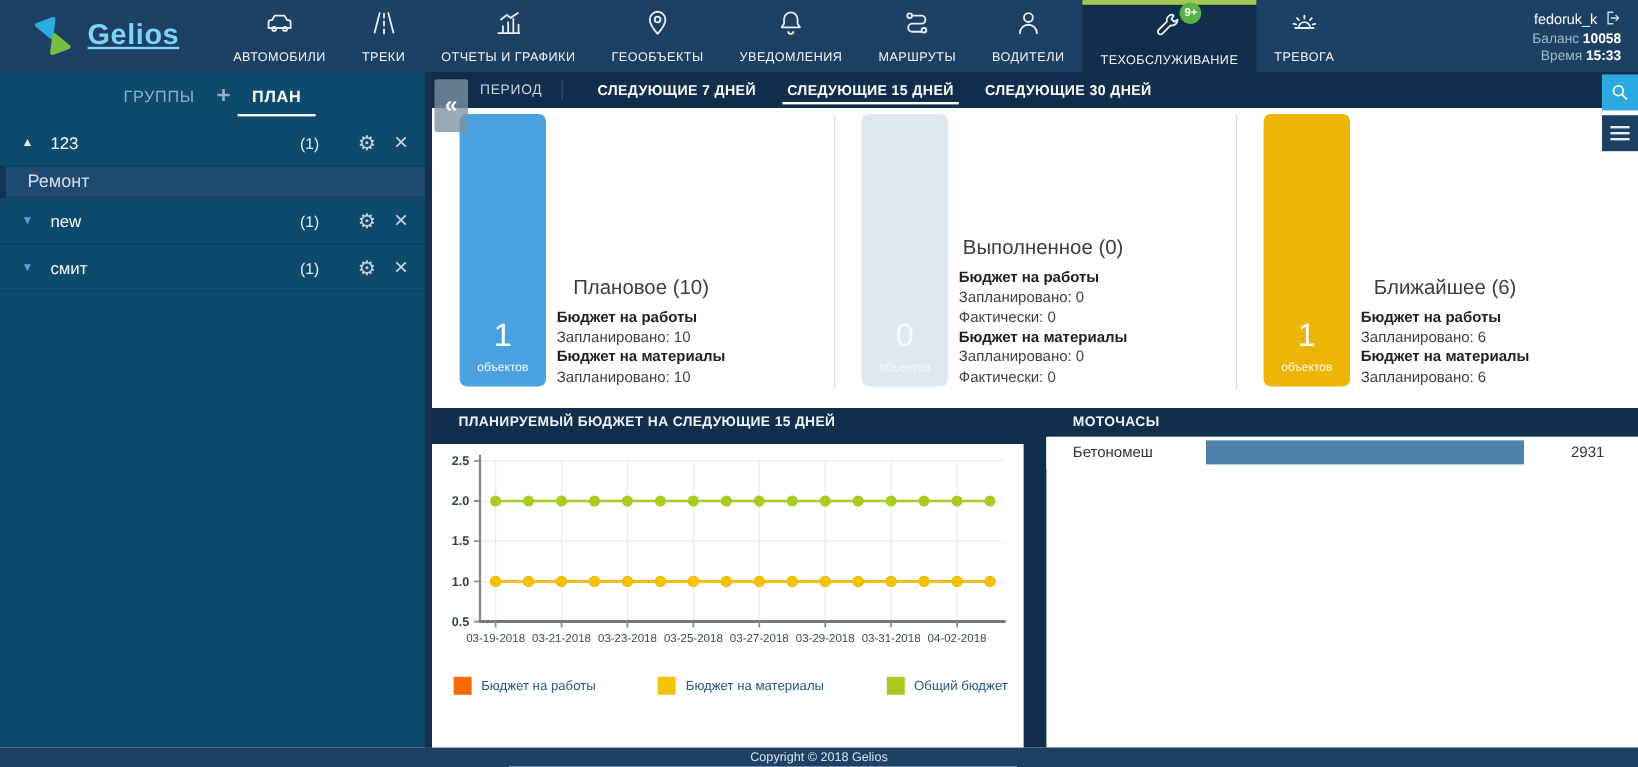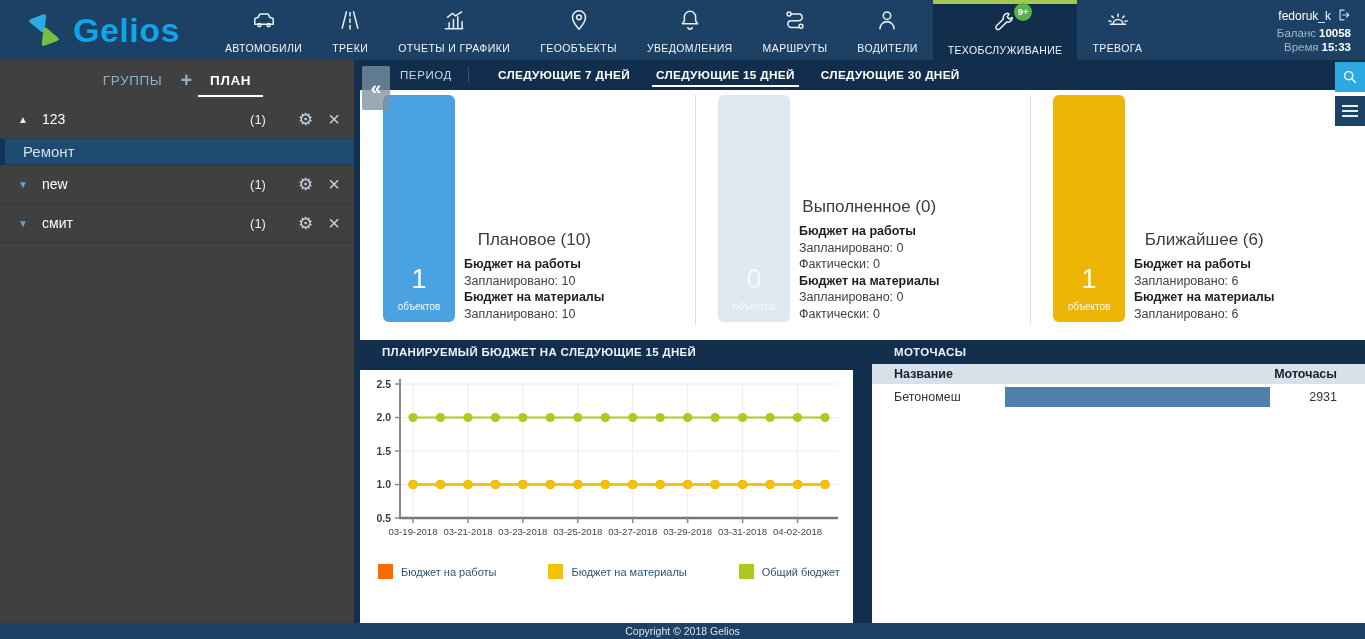--- a/index.html
+++ b/index.html
@@ -4,40 +4,40 @@
 <style>
   * { margin:0; padding:0; box-sizing:border-box; }
   html,body { width:1365px; height:639px; overflow:hidden; background:#fff;
               font-family:"Liberation Sans", sans-serif; }
   #app { position:relative; width:1365px; height:639px; overflow:hidden; }
 
   
   .topnav { position:absolute; left:0; top:0; width:1365px; height:60px;
             background:#1d4164; display:flex; align-items:stretch; z-index:30; }
   .logo { display:flex; align-items:center; gap:9px; padding:0 30px 0 24px; }
-  .logo-text { color:#0ea5e9; font-size:34px; font-weight:bold; letter-spacing:.5px; }
+  .logo-text { color:#7dd3fc; font-size:24px; font-weight:bold; letter-spacing:.5px;text-decoration:underline; }
   .nav-item { position:relative; display:flex; flex-direction:column; align-items:center;
               justify-content:center; gap:5px; padding:0 15px; cursor:pointer; color:#e9eff6; }
   .nav-item svg { width:26px; height:26px; }
   .nav-label { font-size:10.5px; letter-spacing:.4px; color:#f2f6fa; white-space:nowrap; }
   .nav-item.active { background:#112e4d; border-top:4px solid #a5c854; padding-top:0; }
   .icon-wrap { position:relative; }
   .nav-badge { position:absolute; top:-6px; right:-14px; min-width:18px; height:18px;
                border-radius:50%; background:#55b34a; color:#fff; font-size:9.5px;
                font-weight:bold; line-height:18px; text-align:center; }
   .user-block { margin-left:auto; padding-right:14px; display:flex; flex-direction:column;
                 justify-content:center; align-items:flex-end; gap:2px; }
   .user-line1 { display:flex; align-items:center; gap:6px; color:#fff; font-size:12px; }
   .user-line1 svg { width:14px; height:14px; color:#cfe0ee; }
   .user-line { font-size:11.5px; color:#9fb9ce; }
   .user-line .uval { color:#fff; font-weight:bold; margin-left:3px; }
 
   
   .sidebar { position:absolute; left:0; top:60px; width:360px; bottom:16px;
-             background:#404040; border-right:6px solid #14304d; z-index:10; }
+             background:#0c4a6e; border-right:6px solid #14304d; z-index:10; }
   .side-tabs { height:40px; display:flex; align-items:center; justify-content:center; }
   .tab-groups { color:#8fb0ca; font-size:13.5px; letter-spacing:.6px; cursor:pointer; }
   .tab-plus { color:#8fb0ca; font-size:20px; font-weight:bold; margin:0 18px; cursor:pointer; }
   .tab-plan { position:relative; color:#fff; font-size:13.5px; font-weight:bold;
               letter-spacing:.6px; cursor:pointer; }
   .tab-plan::after { content:""; position:absolute; left:-12px; right:-12px; bottom:-9px;
                      height:2px; background:#fff; }
   .srow { height:39px; display:flex; align-items:center; padding:0 14px 0 18px;
           border-bottom:1px solid rgba(10,35,60,.28); cursor:pointer; }
   .srow .tri { width:24px; font-size:10px; }
@@ -449,24 +449,20 @@
               <span class="legend-swatch" style="background: rgb(169, 203, 34);"></span>
               <span class="legend-label">Общий бюджет</span>
             </div>
           </div>
         </div>
       </div>
 
       <div class="panel panel-right">
         <div class="panel-header">МОТОЧАСЫ</div>
         <div class="panel-body">
-          <div class="thead">
-            <span class="th-name">Название</span>
-            <span class="th-hours">Моточасы</span>
-          </div>
           <div class="trow">
             <span class="td-name">Бетономеш</span>
             <span class="row-bar" id="moto-bar" style="width: 265px;"></span>
             <span class="td-value">2931</span>
           </div>
         </div>
       </div>
     </section>
   </main>
 

